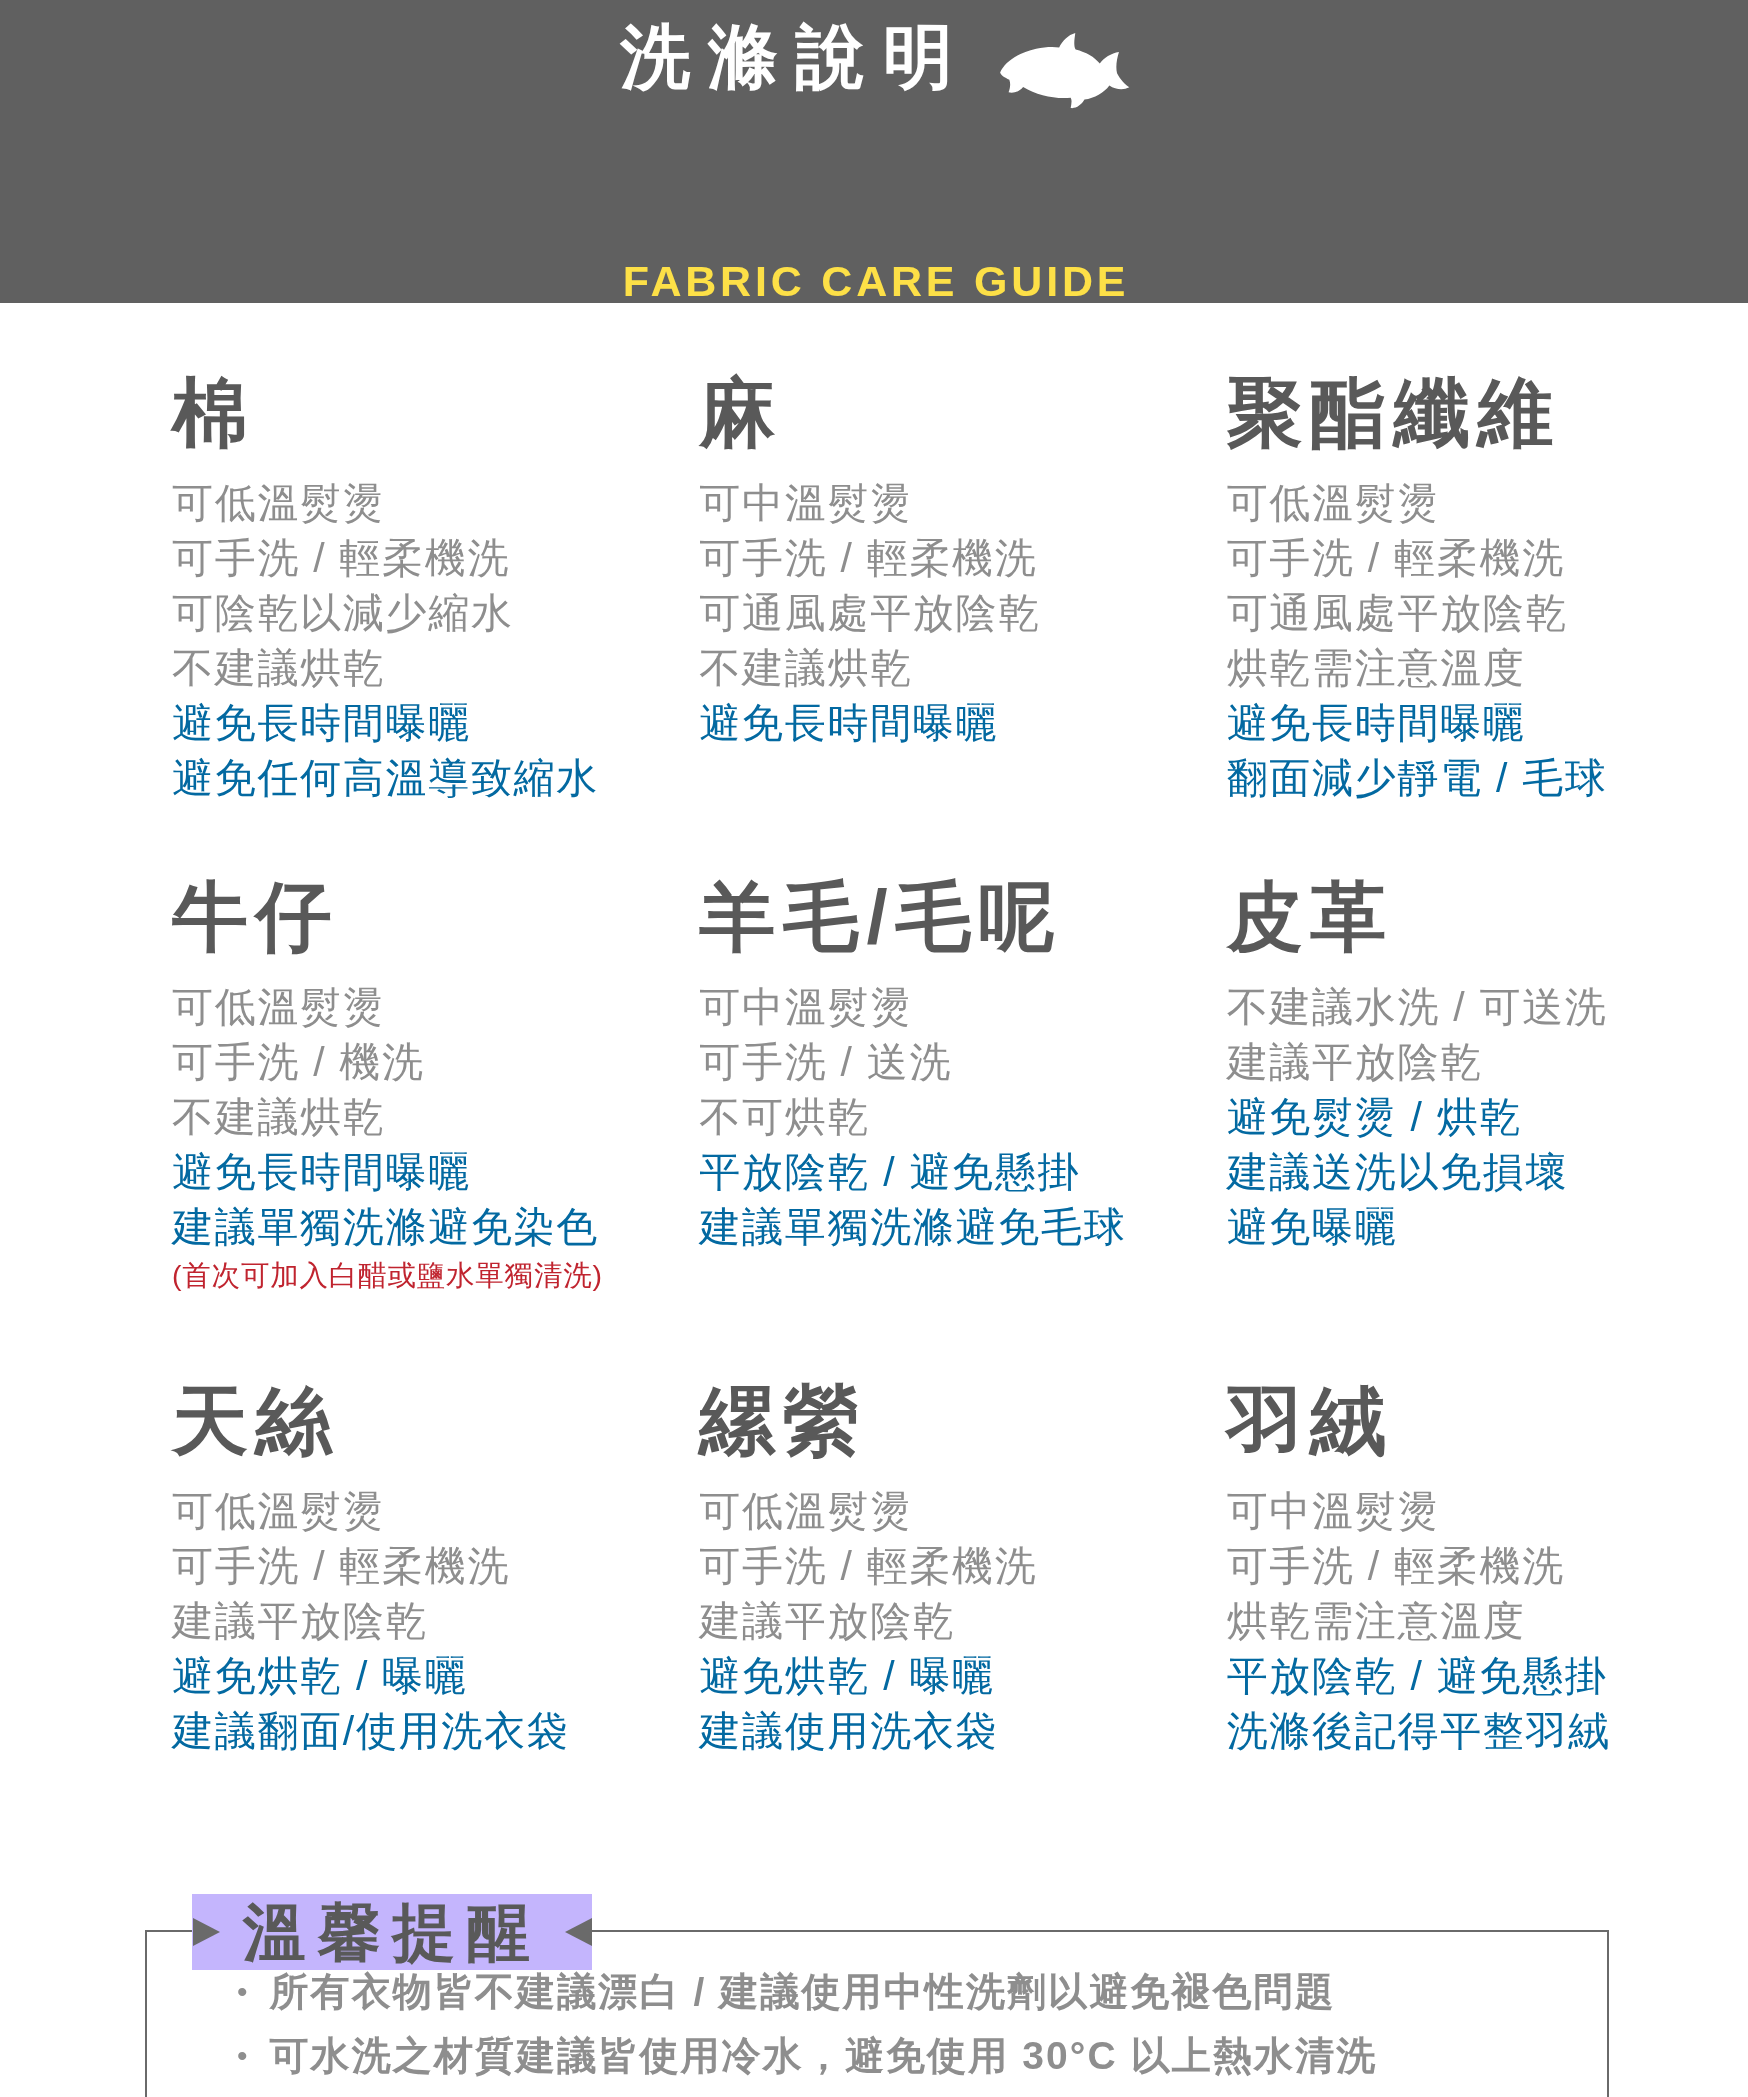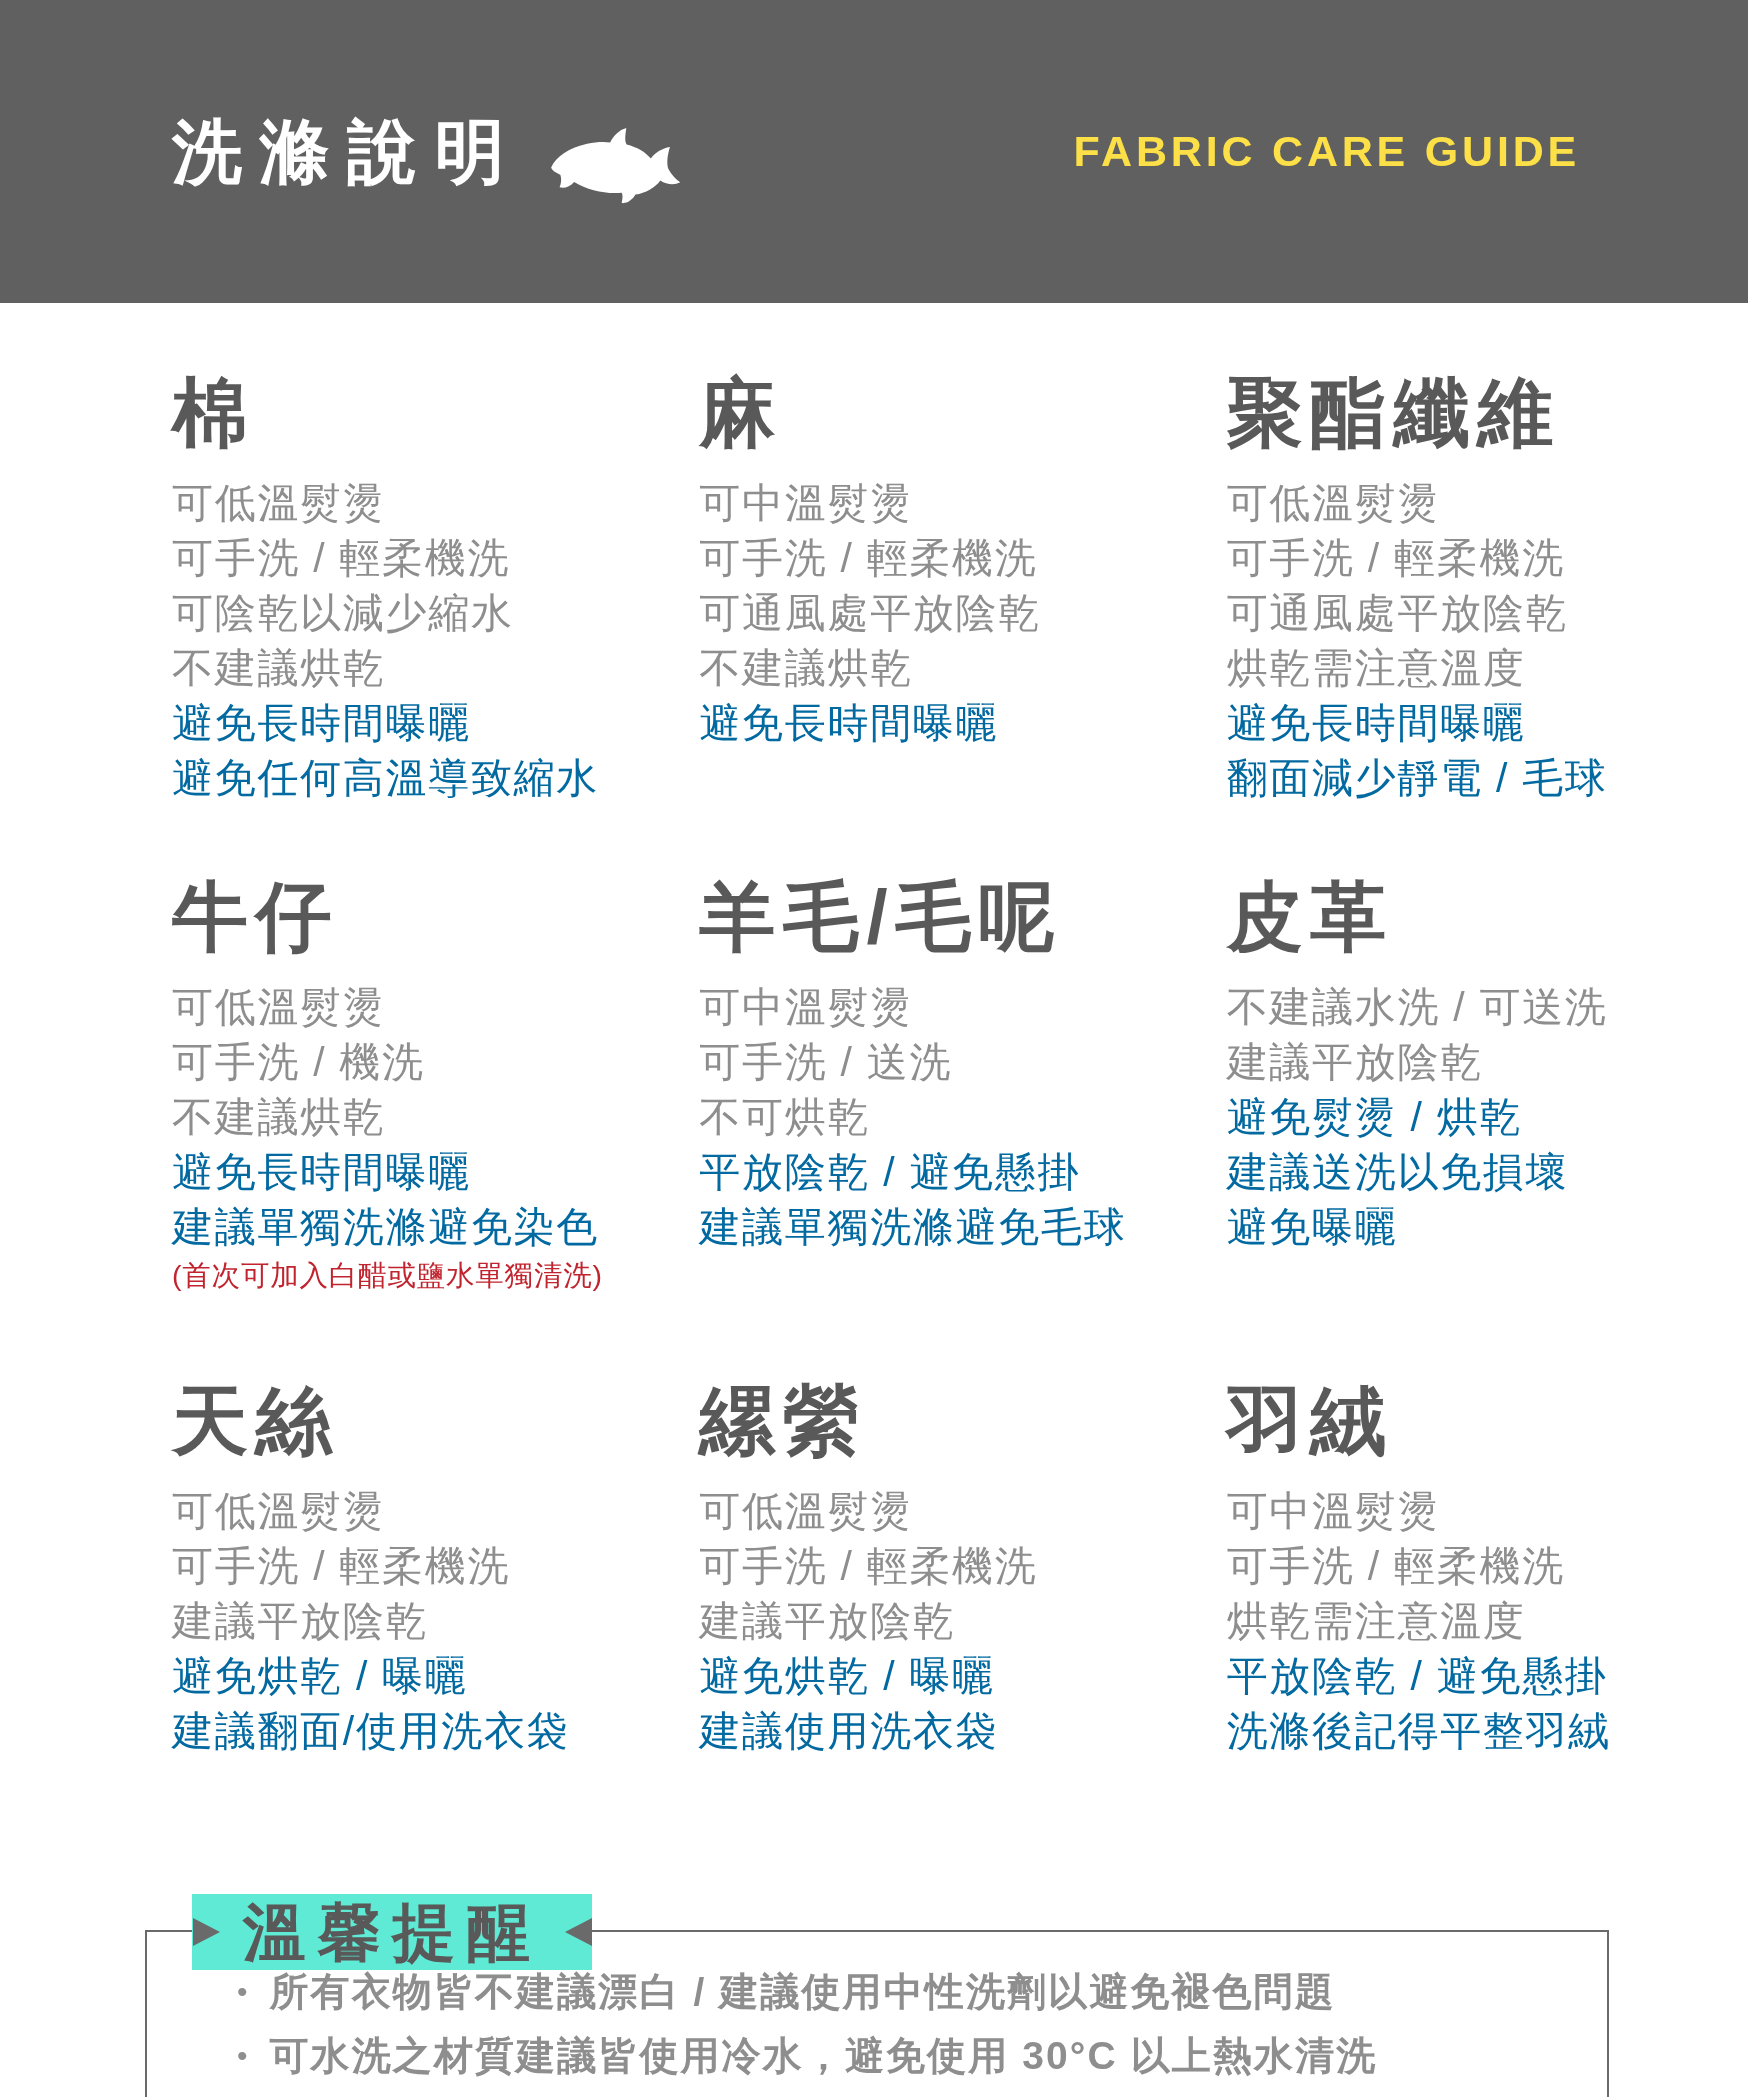--- a/index.html
+++ b/index.html
@@ -12,20 +12,21 @@
     font-family:"Liberation Sans","DejaVu Sans",sans-serif;
   }
 
   
   .header {
     position:absolute; top:0; left:0;
     width:100%; height:303px;
     background:#606060;
     display:flex; align-items:center; justify-content:space-between;
     padding:0 168px 0 172px;
+    flex-direction:column;
   }
   .header-left { display:flex; align-items:center; gap:23px; }
   .main-title {
     color:#ffffff; font-size:70px; font-weight:bold;
     letter-spacing:17.6px; line-height:1; white-space:nowrap;
   }
   .fish-svg { width:138px; height:97px; margin-top:17px; flex:0 0 auto; }
   .subtitle {
     color:#fde047; font-size:43px; font-weight:bold;
     letter-spacing:3.8px; line-height:1; white-space:nowrap;
@@ -55,21 +56,21 @@
   
   .reminder {
     position:absolute; left:145px; top:1930px;
     width:1464px; height:422px;
     border:2.9px solid #6a6a6a;
   }
   .reminder-title-wrap {
     position:absolute; top:-38px; left:45px;
     height:76px;
     display:flex; align-items:center;
-    background:#5eead4; padding:0 0.8px;
+    background:#c4b5fd; padding:0 0.8px;
   }
   .arrow-right {
     width:0; height:0;
     border-top:14.3px solid transparent;
     border-bottom:14.3px solid transparent;
     border-left:27px solid #6a6a6a;
   }
   .arrow-left {
     width:0; height:0;
     border-top:14.3px solid transparent;

